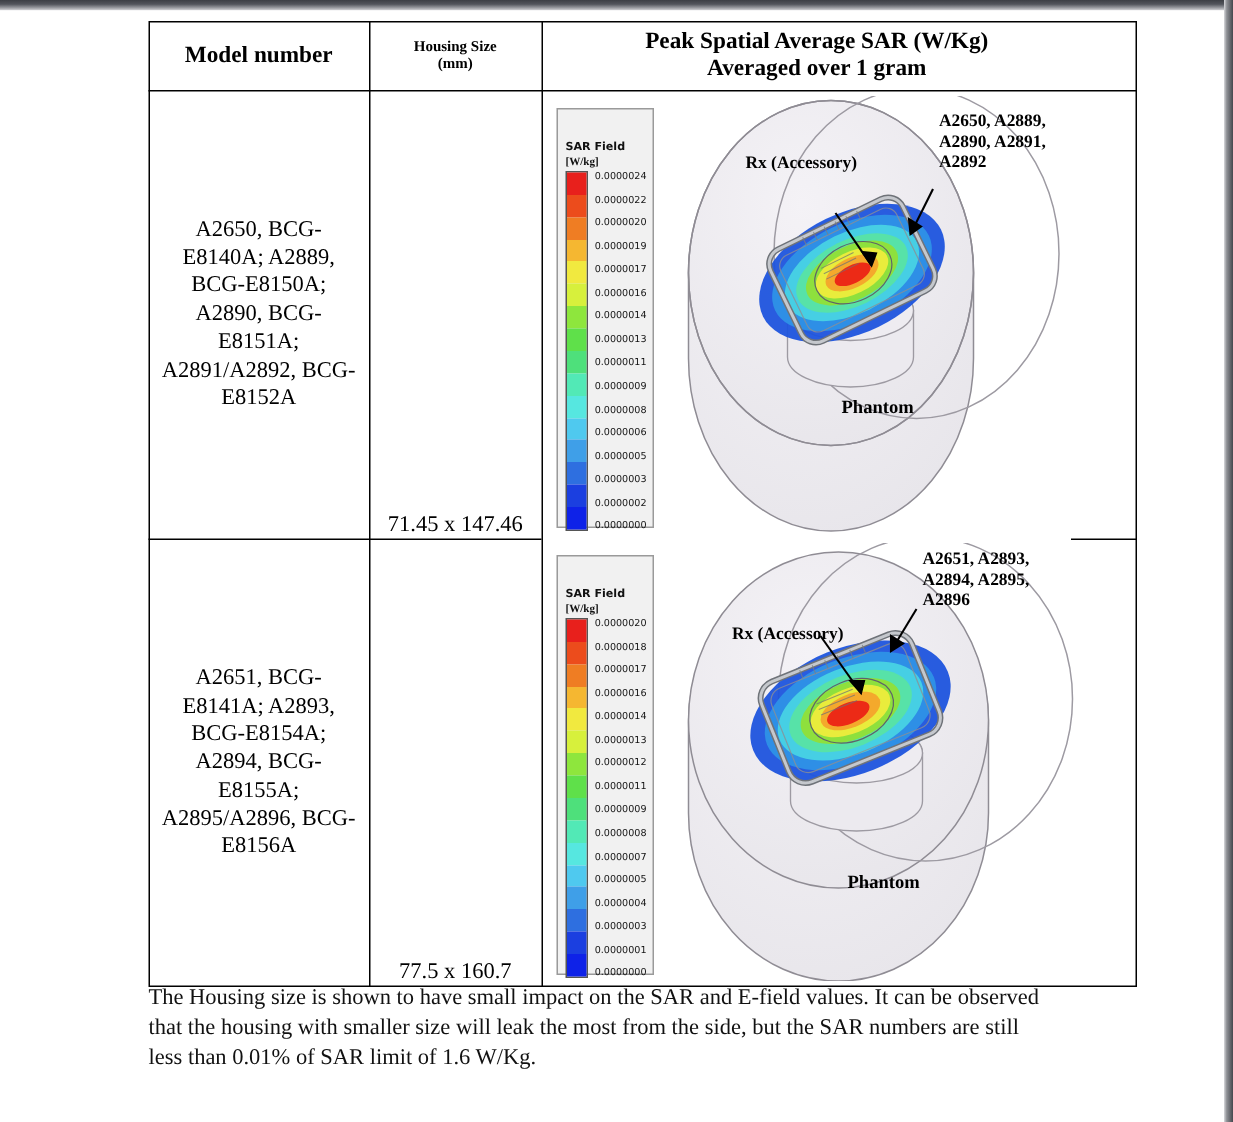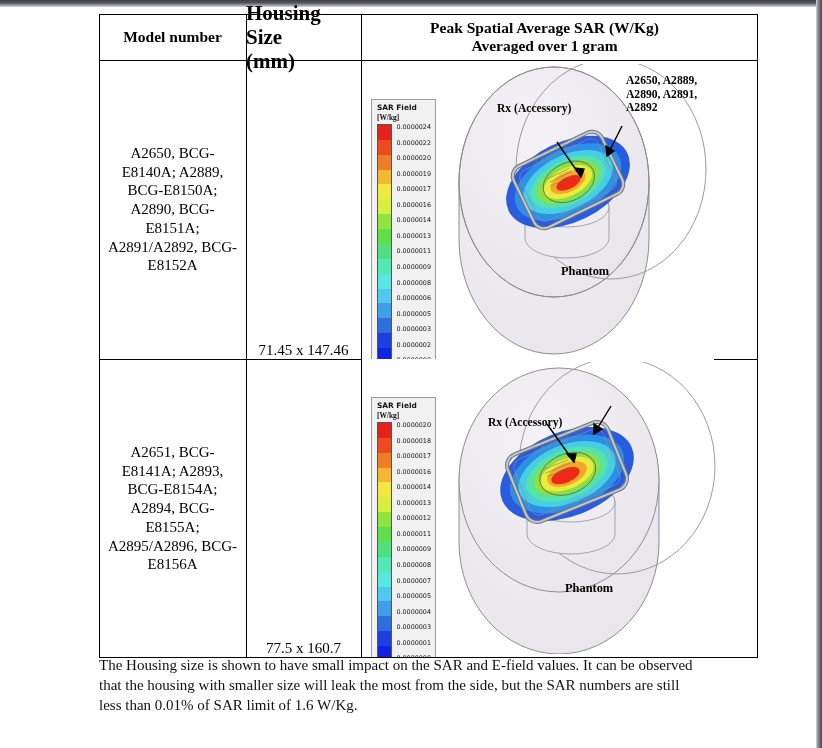--- a/index.html
+++ b/index.html
@@ -71,22 +71,22 @@
     border-top: 1.4px solid #000;
   }
 
   .cell-head-model {
     position: absolute; left: 0; top: 0; width: 147px; height: 46px;
     display: flex; align-items: center; justify-content: center;
     font-weight: bold; font-size: 15.5px;
   }
   .cell-head-size {
     position: absolute; left: 147px; top: 0; width: 115px; height: 46px;
-    display: flex; flex-direction: column; justify-content: center;
-    font-weight: bold; font-size: 21px; line-height: 1.15;
+    display: flex; flex-direction: column; align-items: center; justify-content: center;
+    font-weight: bold; font-size: 10px; line-height: 1.15;
   }
   .cell-head-sar {
     position: absolute; left: 262px; top: 0; width: 367px; height: 46px;
     display: flex; flex-direction: column; align-items: center; justify-content: center;
     font-weight: bold; font-size: 15.5px; line-height: 1.15;
   }
 
   .cell-model {
     position: absolute; left: 0; width: 147px;
     display: flex; align-items: center; justify-content: center;
@@ -105,22 +105,21 @@
   .r1 { top: 46px; height: 299px; }
   .r2 { top: 346px; height: 297px; }
 
   
   .legend {
     position: absolute;
     background: #f1f1f1;
     border: 1.2px solid #9a9a9a;
     box-sizing: border-box;
     font-family: "DejaVu Sans", sans-serif;
-    padding: 3px 4px 3px 5px;
-    margin-top: 27px;
+    padding: 20px 4px 3px 5px;
   }
   .legend .lg-title {
     font-size: 7.4px; font-weight: bold; color: #111; line-height: 1.35;
   }
   .legend .lg-unit {
     font-size: 7.4px; font-weight: bold; color: #111; line-height: 1.35;
     margin-bottom: 1px;
     font-family: Liberation Serif, serif;
   }
   .lg-body { display: flex; }
@@ -412,19 +411,22 @@
         </g>
 
         <g stroke="#000" stroke-width="1.4" fill="#000">
           <line x1="108" y1="62" x2="135" y2="100"></line>
           <polygon points="135,100 128,92 137,92"></polygon>
           <line x1="172" y1="44" x2="155" y2="72"></line>
           <polygon points="155,72 155,62 163,67"></polygon>
         </g>
       </svg>
 
+      <div class="annot sz" style="left:254px; top:6px;">A2651, A2893,
+A2894, A2895,
+A2896</div>
       <div class="annot rx" style="left:127px; top:56px;">Rx (Accessory)</div>
       <div class="annot ph" style="left:204px; top:221px;">Phantom</div>
     </div>
   </div>
 
   <div class="closing">The Housing size is shown to have small impact on the SAR and E-field values. It can be observed that the housing with smaller size will leak the most from the side, but the SAR numbers are still less than 0.01% of SAR limit of 1.6 W/Kg.</div>
 </div>
 
 </body></html>

